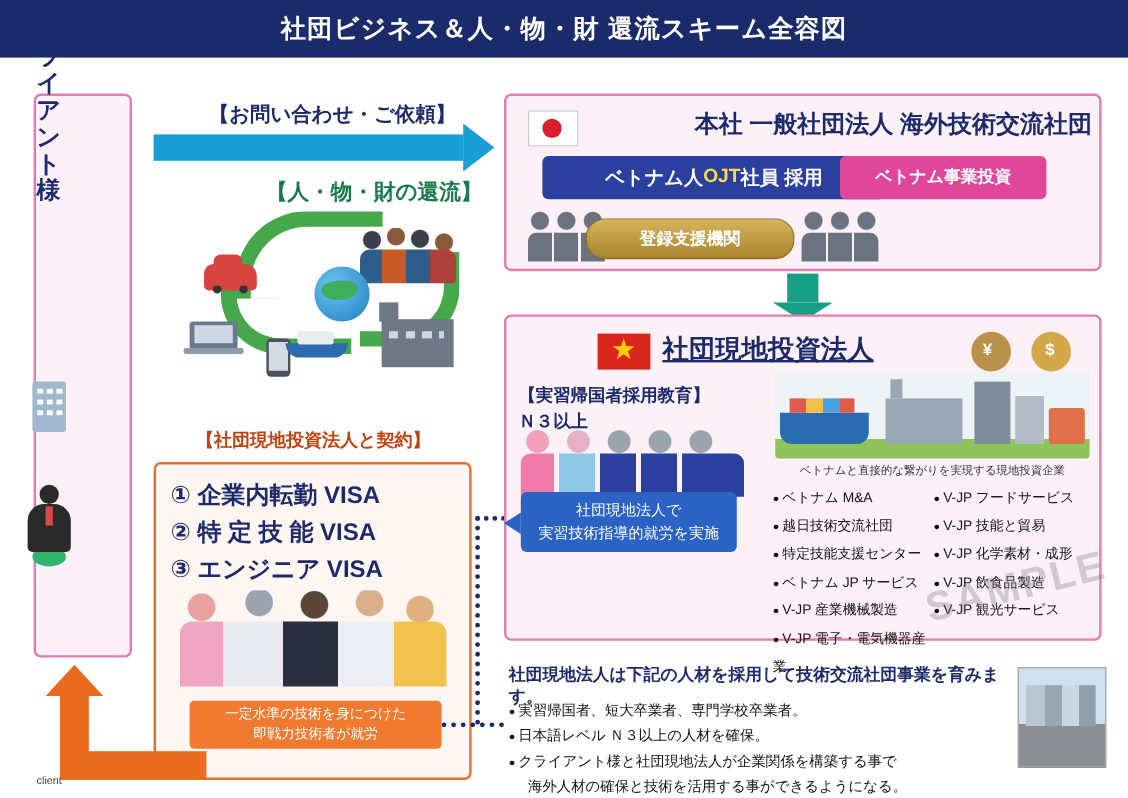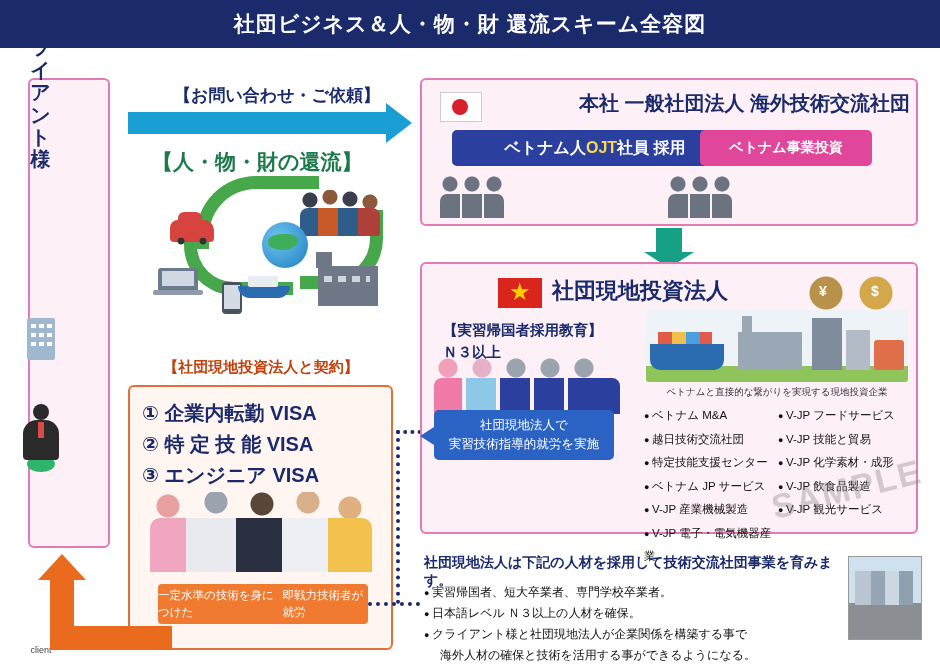--- a/index.html
+++ b/index.html
@@ -61,22 +61,22 @@
     position:absolute;left:27px;top:456px;width:28px;height:16px;
     background:#2fb56b;border-radius:50%;
   }
 
   
   .mid-label1{
     position:absolute;left:152px;top:84px;width:250px;text-align:center;
     color:#1b2a6b;font-weight:bold;font-size:17px;
   }
   .mid-label2{
-    position:absolute;left:152px;top:148px;width:250px;text-align:left;
-    color:#1b7a4a;font-weight:bold;font-size:21px;
+    position:absolute;left:152px;top:148px;width:250px;text-align:right;
+    color:#1b7a4a;font-weight:bold;font-size:18px;
   }
 
   
   .arrow-blue{
     position:absolute;left:128px;top:112px;width:258px;height:22px;
     background:#1a9fd4;
   }
   .arrow-blue:after{
     content:"";position:absolute;right:-26px;top:-9px;
     border-left:26px solid #1a9fd4;
@@ -149,21 +149,21 @@
   }
   .visa-people:after{
     content:"";position:absolute;left:0;top:26px;width:222px;height:54px;
     background:linear-gradient(90deg,
       #f0a6c0 0 36px,#e8eaf0 36px 86px,#2b3040 86px 132px,#eceff4 132px 178px,#f2c14e 178px 222px);
     border-radius:10px 10px 0 0;
   }
   .visa-bar{
     position:absolute;left:158px;top:584px;width:210px;height:40px;
     background:#f07a2f;border-radius:4px;color:#fff;font-size:11.5px;
-    display:flex;flex-direction:row;align-items:center;justify-content:center;line-height:1.45;
+    display:flex;flex-direction:column;align-items:center;justify-content:center;line-height:1.45;
   }
 
   
   .arrow-orange-v{
     position:absolute;left:50px;top:580px;width:24px;height:70px;background:#ea6a1e;
   }
   .arrow-orange-v:before{
     content:"";position:absolute;left:-12px;top:-26px;
     border-bottom:26px solid #ea6a1e;
     border-left:24px solid transparent;border-right:24px solid transparent;
@@ -239,25 +239,25 @@
     background:#fdf0f7;border:2px solid #e27ab5;border-radius:6px;
   }
   .flag-vn{
     position:absolute;left:498px;top:278px;width:44px;height:30px;background:#da251d;
   }
   .flag-vn:after{
     content:"★";position:absolute;left:11px;top:-1px;color:#ffcd00;font-size:24px;line-height:30px;
   }
   .local-title{
     position:absolute;left:552px;top:276px;width:340px;
-    color:#1b2a6b;font-weight:bold;font-size:22px;
+    color:#1b2a6b;font-weight:bold;font-size:22px;text-decoration:underline;
   }
   .local-sub{
     position:absolute;left:432px;top:320px;width:210px;
-    color:#1b2a6b;font-weight:bold;font-size:14.5px;line-height:1.5;margin-left:11px;
+    color:#1b2a6b;font-weight:bold;font-size:14.5px;line-height:1.5;
   }
   .trainees{
     position:absolute;left:434px;top:358px;width:186px;height:56px;
     background:
       radial-gradient(circle at 14px 10px,#f0a0b8 9px,transparent 10px),
       radial-gradient(circle at 48px 10px,#e8b0c8 9px,transparent 10px),
       radial-gradient(circle at 82px 10px,#9aa3ae 9px,transparent 10px),
       radial-gradient(circle at 116px 10px,#9aa3ae 9px,transparent 10px),
       radial-gradient(circle at 150px 10px,#9aa3ae 9px,transparent 10px);
   }
@@ -420,20 +420,21 @@
   <div class="box hq-box"></div>
   <div class="flag-jp"></div>
   <div class="hq-title">本社  一般社団法人  海外技術交流社団</div>
   <div class="hq-btn1">
     <span>ベトナム人 </span>
       <em>OJT</em>
       <span> 社員 採用</span>
   </div>
   <div class="hq-btn2">ベトナム事業投資</div>
   <div class="silhouettes sil-left"></div>
+  <div class="hq-btn-gold">登録支援機関</div>
   <div class="silhouettes sil-right"></div>
 
   <div class="arrow-green"></div>
 
   <div class="box local-box"></div>
   <div class="flag-vn"></div>
   <div class="local-title">社団現地投資法人</div>
   <div class="local-sub">
     <div>【実習帰国者採用教育】</div>
     <div>Ｎ３以上</div>

